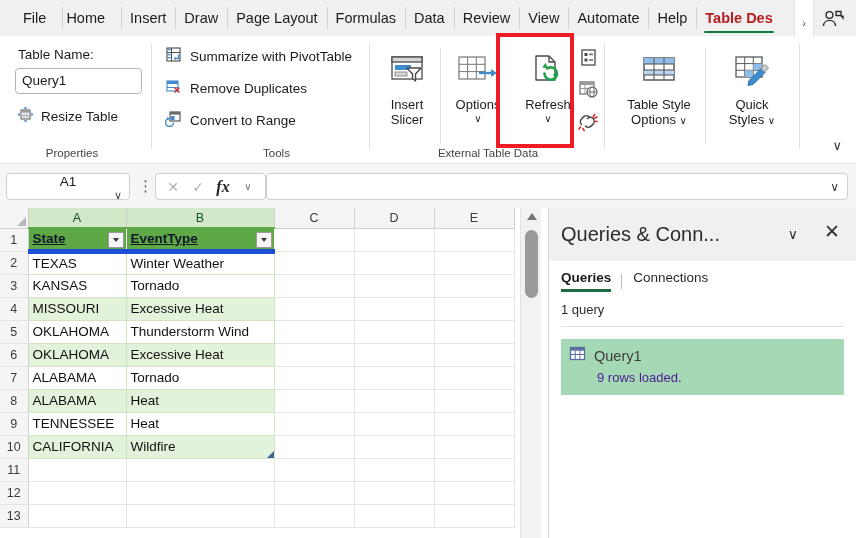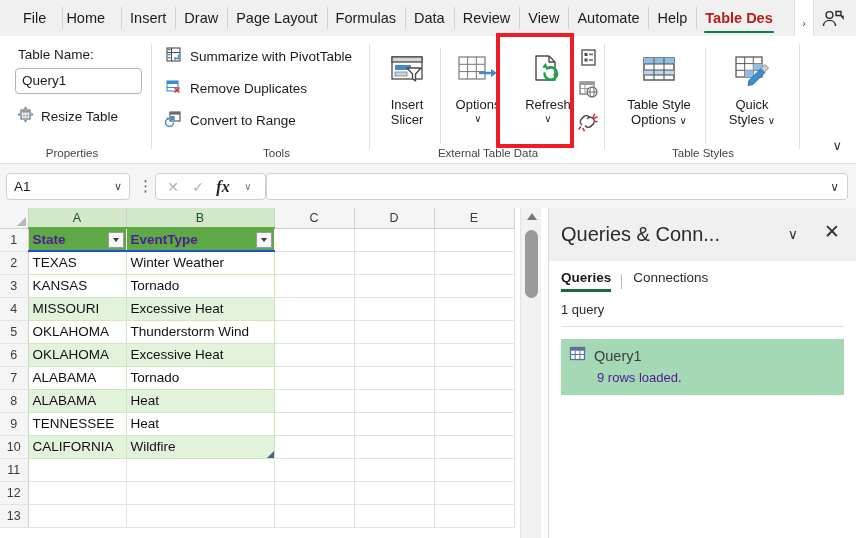--- a/index.html
+++ b/index.html
@@ -148,21 +148,21 @@
 
   
   .fbar {
     position: absolute; left: 0; top: 164px; width: 856px; height: 44px;
     background: #f5f5f5;
   }
   .namebox {
     position: absolute; left: 6px; top: 9px; width: 124px; height: 27px;
     background: #fff; border: 1px solid #cfcfcf; border-radius: 4px;
     display: flex; align-items: center; padding: 0 7px;
-    font-size: 13.5px; color: #1c1c1c;
+    font-size: 13.5px; color: #1c1c1c; flex-direction: column;
   }
   .namebox .chev { margin-left: auto; font-size: 11px; color: #444; }
   .fbar-dots {
     position: absolute; left: 138px; top: 13px;
     font-size: 15px; color: #555; letter-spacing: 0;
   }
   .fbtns {
     position: absolute; left: 155px; top: 9px; height: 27px;
     background: #fff; border: 1px solid #cfcfcf; border-radius: 4px;
     display: flex; align-items: center; gap: 3px; padding: 0 6px;
@@ -204,23 +204,24 @@
     width: 28px; height: 23px; background: #f5f5f5; color: #3b3b3b;
     font-size: 12.5px; text-align: center;
     border-right: 1px solid #d0d0d0; border-bottom: 1px solid #e4e4e4;
   }
   td.cell {
     height: 23px; border-right: 1px solid #e4e4e4; border-bottom: 1px solid #e4e4e4;
     font-size: 13.5px; color: #111; padding: 0 4px;
     overflow: hidden; white-space: nowrap;
   }
   td.cell.thead {
-    background: #5fa846; color: #4c1d95; font-weight: 700;
-    border-right: 1px solid #ffffff; border-bottom: 2px solid #1d4ed8;
+    background: #5fa846; color: #0f172a; font-weight: 700;
+    border-right: 1px solid #ffffff; border-bottom: 5px solid #1d4ed8;
     position: relative;
+    text-decoration: underline;
   }
   td.cell.band { background: #e3f2da; border-right-color: #cfe6c2; border-bottom-color: #cfe6c2; }
   td.cell.plain { background: #ffffff; border-right-color: #cfe6c2; border-bottom-color: #cfe6c2; }
   .filter-btn {
     position: absolute; right: 2px; top: 3px;
     width: 16px; height: 16px; background: #f6f6f6;
     border: 1px solid #9b9b9b; border-radius: 1px;
     display: flex; align-items: center; justify-content: center;
   }
   .filter-btn i {
@@ -564,21 +565,20 @@
             <path d="M29 14.5l4-4 3.5 3.5-4 4z" fill="#cfcfcf" stroke="#8a8a8a" stroke-width="1"></path>
           </svg>
         </span>
         <span class="cap">
           <span>Quick</span><br>
           <span>Styles</span>
           <span style="font-size:10px;">∨</span>
         </span>
       </div>
 
-      <div class="group-label">Table Styles</div>
       <div class="group-sep" style="left:193px;"></div>
     </div>
 
     <div class="ribbon-collapse">∨</div>
 
    </div>
   </div>
 
   <div class="annot"></div>
 

